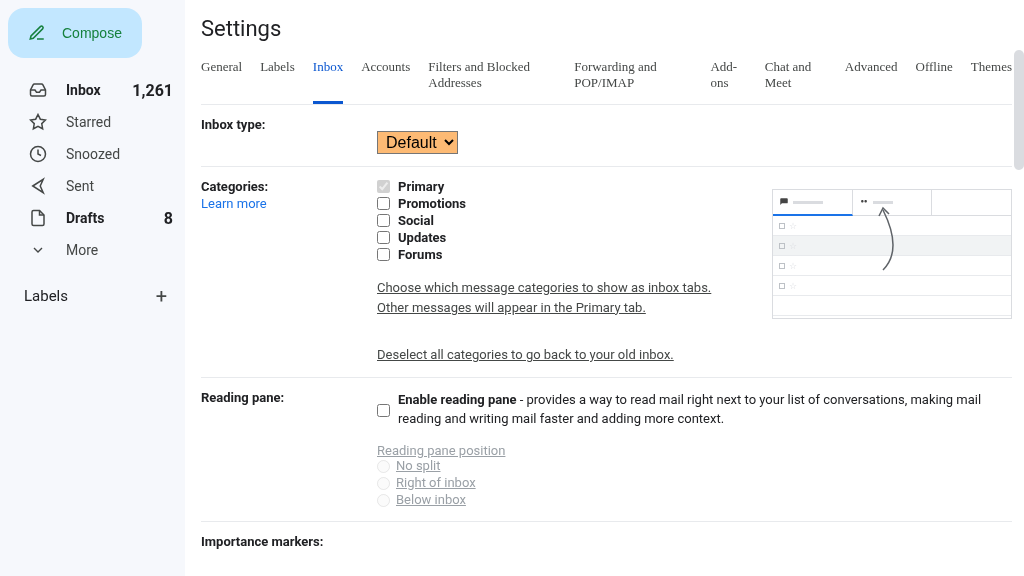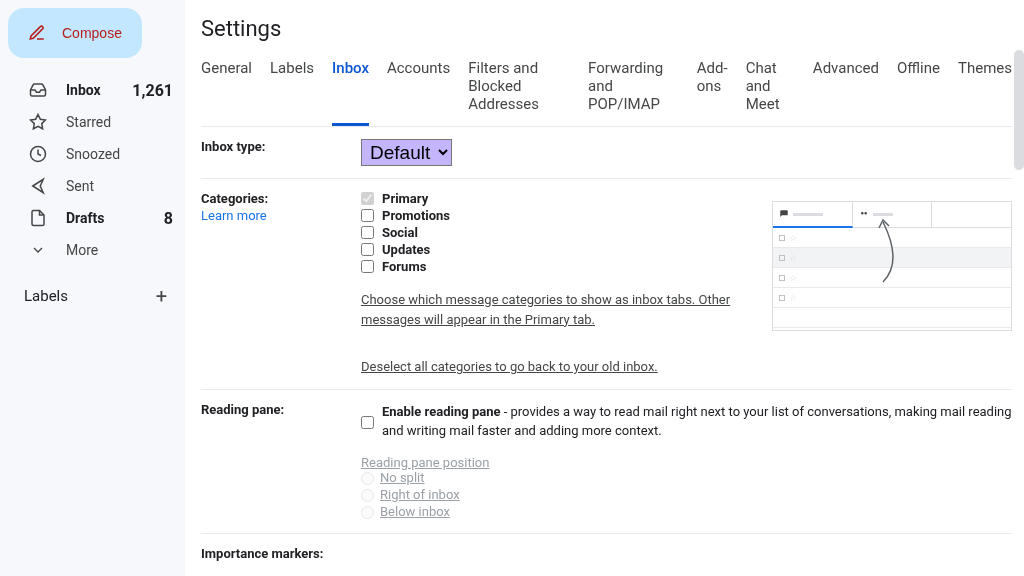--- a/index.html
+++ b/index.html
@@ -26,21 +26,21 @@
     .compose-btn {
       display: flex;
       align-items: center;
       gap: 16px;
       background: #c2e7ff;
       border: none;
       border-radius: 16px;
       padding: 16px 20px;
       font-size: 14px;
       font-weight: 500;
-      color: #b91c1c;
+      color: #15803d;
       cursor: pointer;
       margin-bottom: 16px;
     }
     .compose-btn svg {
       width: 18px;
       height: 18px;
     }
     .nav-list {
       list-style: none;
     }
@@ -105,58 +105,61 @@
       color: #202124;
       margin-bottom: 18px;
     }
     .tabs {
       display: flex;
       gap: 18px;
       border-bottom: 1px solid #e8eaed;
       padding-bottom: 0;
     }
     .tab {
-      font-size: 15px;
+      font-size: 13px;
       color: #444746;
       cursor: pointer;
       padding-bottom: 10px;
       border-bottom: 3px solid transparent;
+      font-family: Liberation Serif, serif;
     }
     .tab.active {
       color: #0b57d0;
       border-bottom-color: #0b57d0;
       font-weight: 500;
     }
     .section {
       display: flex;
       padding: 12px 0;
       border-bottom: 1px solid #e8eaed;
       font-size: 13px;
+      gap: 16px;
     }
     .section-label {
       width: 160px;
       flex-shrink: 0;
       font-weight: 700;
       color: #202124;
     }
     .section-label .learn-more {
       display: block;
       font-weight: 400;
       color: #1a73e8;
       cursor: pointer;
       margin-top: 2px;
     }
     .section-content {
       flex: 1;
     }
     select {
-      font-size: 19px;
+      font-size: 16px;
       padding: 1px 4px;
       border: 1px solid #767676;
-      background: #c4b5fd;
+      background: #fdba74;
+      margin-top: 14px;
     }
     .cat-row {
       display: flex;
       align-items: center;
       gap: 8px;
       margin-bottom: 2px;
       font-size: 13px;
     }
     .cat-row input[type="checkbox"] {
       width: 13px;

